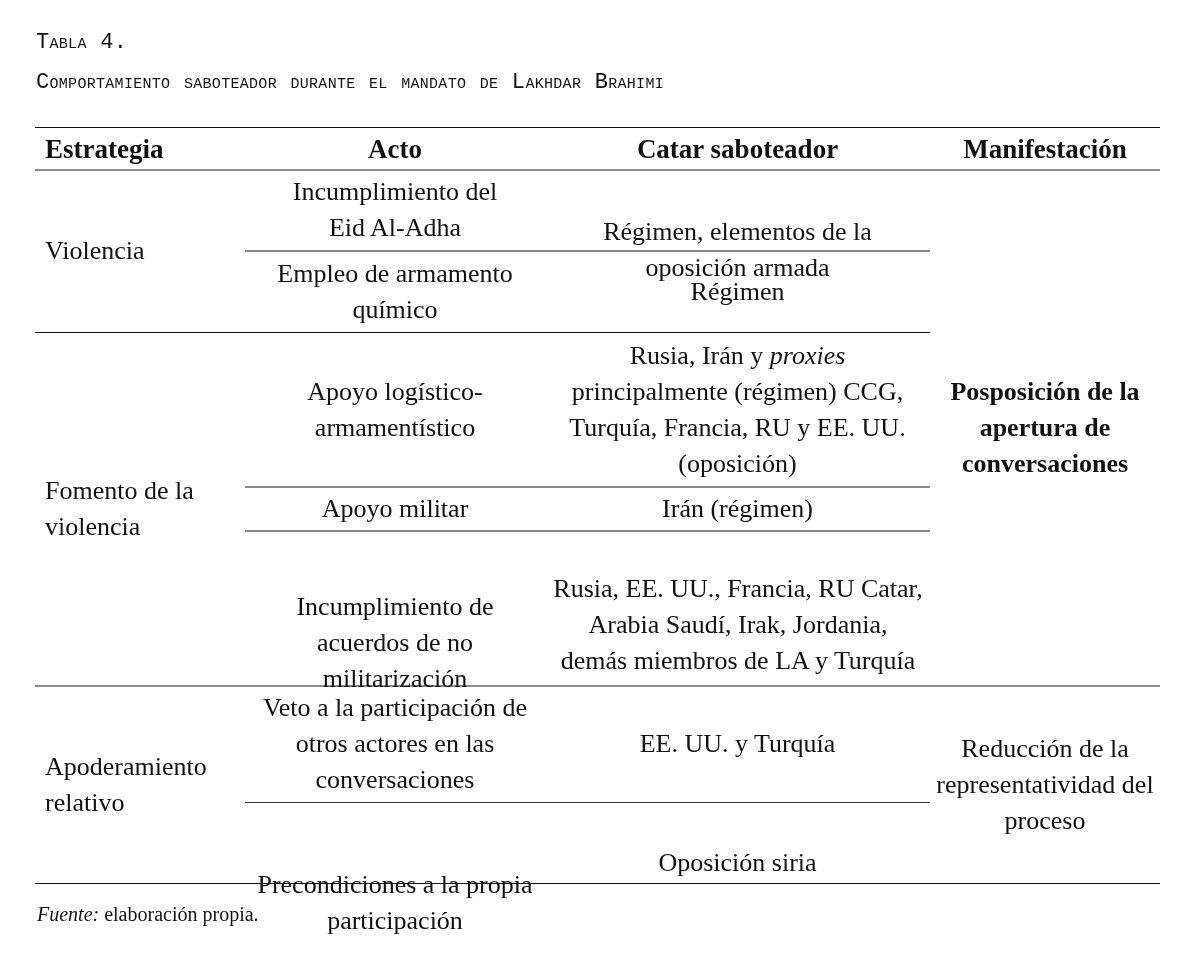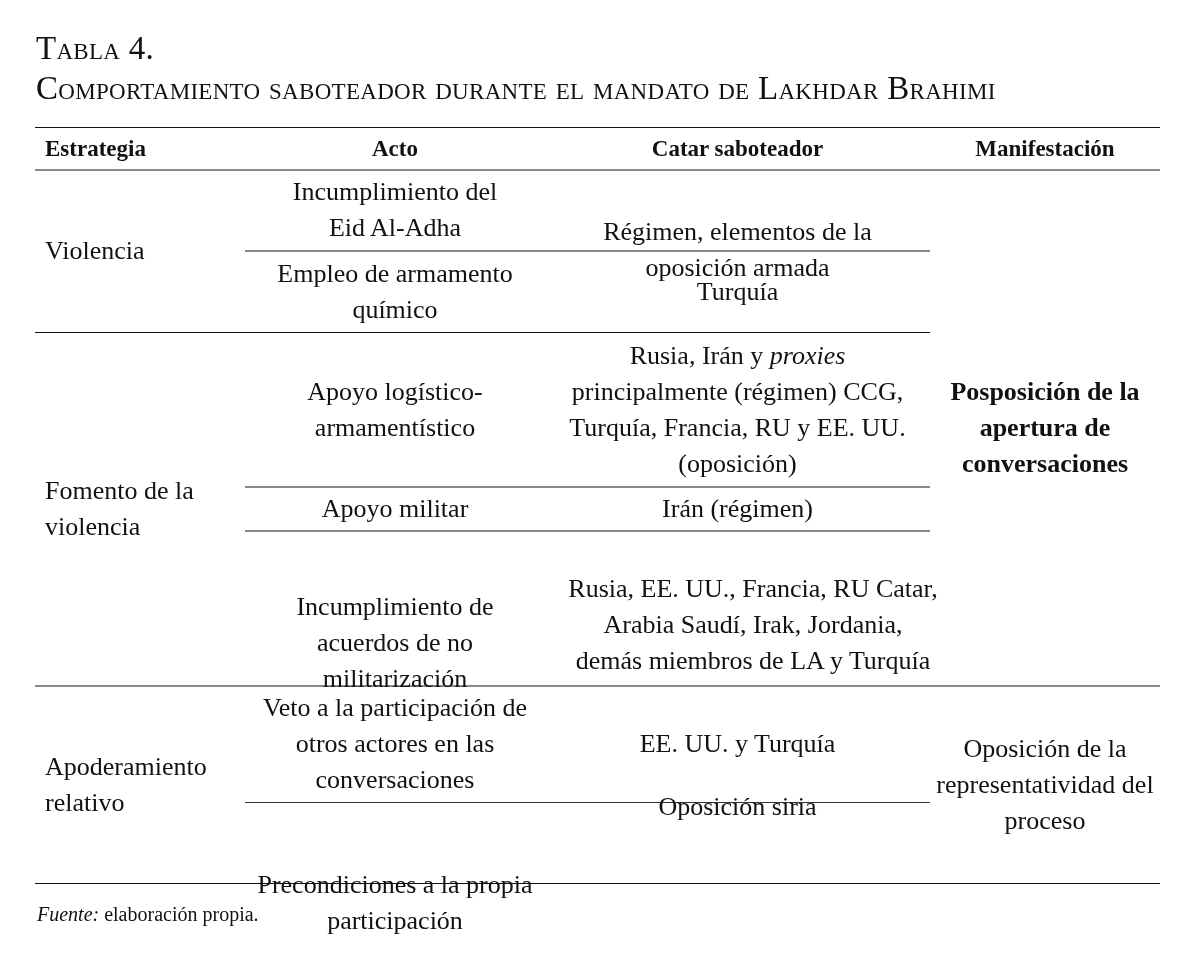--- a/index.html
+++ b/index.html
@@ -1,29 +1,29 @@
 <!DOCTYPE html>
 <html><head>
 <meta charset="utf-8">
 <style>
   html, body { margin: 0; padding: 0; background: #ffffff; }
   body { width: 1196px; height: 957px; position: relative; overflow: hidden;
          font-family: "Liberation Serif", "DejaVu Serif", serif; color: #111; }
-  .caption { position: absolute; left: 36px; font-size: 33px; font-variant: small-caps; letter-spacing: 0.3px; }
+  .caption { position: absolute; left: 36px; font-size: 22px; font-variant: small-caps; letter-spacing: 0.3px; font-family: Liberation Mono, monospace; }
   .cap1 { top: 30px; }
   .cap2 { top: 70px; }
   .tbl { position: absolute; left: 35px; top: 127px; width: 1125px; }
   .hline { position: absolute; height: 0; }
   .hl-dark { border-top: 1.6px solid #111; }
   .hl-gray { border-top: 2px solid #8a8a8a; }
   .hl-thin { border-top: 1.2px solid #333; }
   .cell { position: absolute; display: flex; align-items: center; justify-content: center;
           text-align: center; font-size: 26px; line-height: 36px; }
   .cell.left { justify-content: flex-start; text-align: left; padding-left: 10px; box-sizing: border-box; }
-  .hdr { font-weight: bold; font-size: 23px; }
+  .hdr { font-weight: bold; font-size: 27px; }
   .src { position: absolute; left: 37px; top: 903px; font-size: 20px; }
   .src i { font-style: italic; }
 </style>
 </head>
 <body>
 
 <div class="caption cap1">Tabla 4.</div>
 <div class="caption cap2">Comportamiento saboteador durante el mandato de Lakhdar Brahimi</div>
 
 <div class="tbl">
@@ -40,36 +40,36 @@
 
   <div class="cell hdr left" style="top:1px;left:0;width:210px;height:42px;">Estrategia</div>
   <div class="cell hdr" style="top:1px;left:210px;width:300px;height:42px;">Acto</div>
   <div class="cell hdr" style="top:1px;left:510px;width:385px;height:42px;">Catar saboteador</div>
   <div class="cell hdr" style="top:1px;left:895px;width:230px;height:42px;">Manifestación</div>
 
   <div class="cell left" style="top:43px;left:0;width:210px;height:162px;">Violencia</div>
   <div class="cell" style="top:43px;left:250px;width:220px;height:80px;">Incumplimiento del Eid Al-Adha</div>
   <div class="cell" style="top:43px;left:530px;width:345px;height:103px;margin-top:28px;">Régimen, elementos de la oposición armada</div>
   <div class="cell" style="top:124px;left:240px;width:240px;height:81px;">Empleo de armamento químico</div>
-  <div class="cell" style="top:124px;left:510px;width:385px;height:81px;">Turquía</div>
+  <div class="cell" style="top:124px;left:510px;width:385px;height:81px;">Régimen</div>
 
   <div class="cell left" style="top:206px;left:0;width:200px;height:352px;">Fomento de la violencia</div>
   <div class="cell" style="top:206px;left:250px;width:220px;height:153px;">Apoyo logístico-armamentístico</div>
   <div class="cell" style="top:206px;left:515px;width:375px;height:153px;">
     <span><span>Rusia, Irán y </span><i>proxies</i><span> principalmente (régimen) CCG, Turquía, Francia, RU y EE. UU. (oposición)</span></span>
   </div>
   <div class="cell" style="top:360px;left:210px;width:300px;height:43px;">Apoyo militar</div>
   <div class="cell" style="top:360px;left:510px;width:385px;height:43px;">Irán (régimen)</div>
   <div class="cell" style="top:404px;left:235px;width:250px;height:154px;margin-top:35px;">Incumplimiento de acuerdos de no militarización</div>
-  <div class="cell" style="top:404px;left:518px;width:370px;height:188px;margin-left:15px;">Rusia, EE. UU., Francia, RU Catar, Arabia Saudí, Irak, Jordania, demás miembros de LA y Turquía</div>
+  <div class="cell" style="top:404px;left:518px;width:370px;height:188px;">Rusia, EE. UU., Francia, RU Catar, Arabia Saudí, Irak, Jordania, demás miembros de LA y Turquía</div>
 
   <div class="cell" style="top:43px;left:900px;width:220px;height:515px;font-weight:bold;">Posposición de la apertura de conversaciones</div>
 
   <div class="cell left" style="top:559px;left:0;width:210px;height:197px;">Apoderamiento relativo</div>
   <div class="cell" style="top:559px;left:215px;width:290px;height:116px;">Veto a la participación de otros actores en las conversaciones</div>
   <div class="cell" style="top:559px;left:510px;width:385px;height:116px;">EE. UU. y Turquía</div>
   <div class="cell" style="top:712px;left:220px;width:280px;height:80px;margin-top:24px;">Precondiciones a la propia participación</div>
-  <div class="cell" style="top:640px;left:510px;width:385px;height:80px;">Oposición siria</div>
+  <div class="cell" style="top:696px;left:510px;width:385px;height:80px;">Oposición siria</div>
 
-  <div class="cell" style="top:559px;left:900px;width:220px;height:197px;">Oposición de la representatividad del proceso</div>
+  <div class="cell" style="top:559px;left:900px;width:220px;height:197px;">Reducción de la representatividad del proceso</div>
 </div>
 
 <div class="src"><i>Fuente:</i><span> elaboración propia.</span></div>
 
 </body></html>

